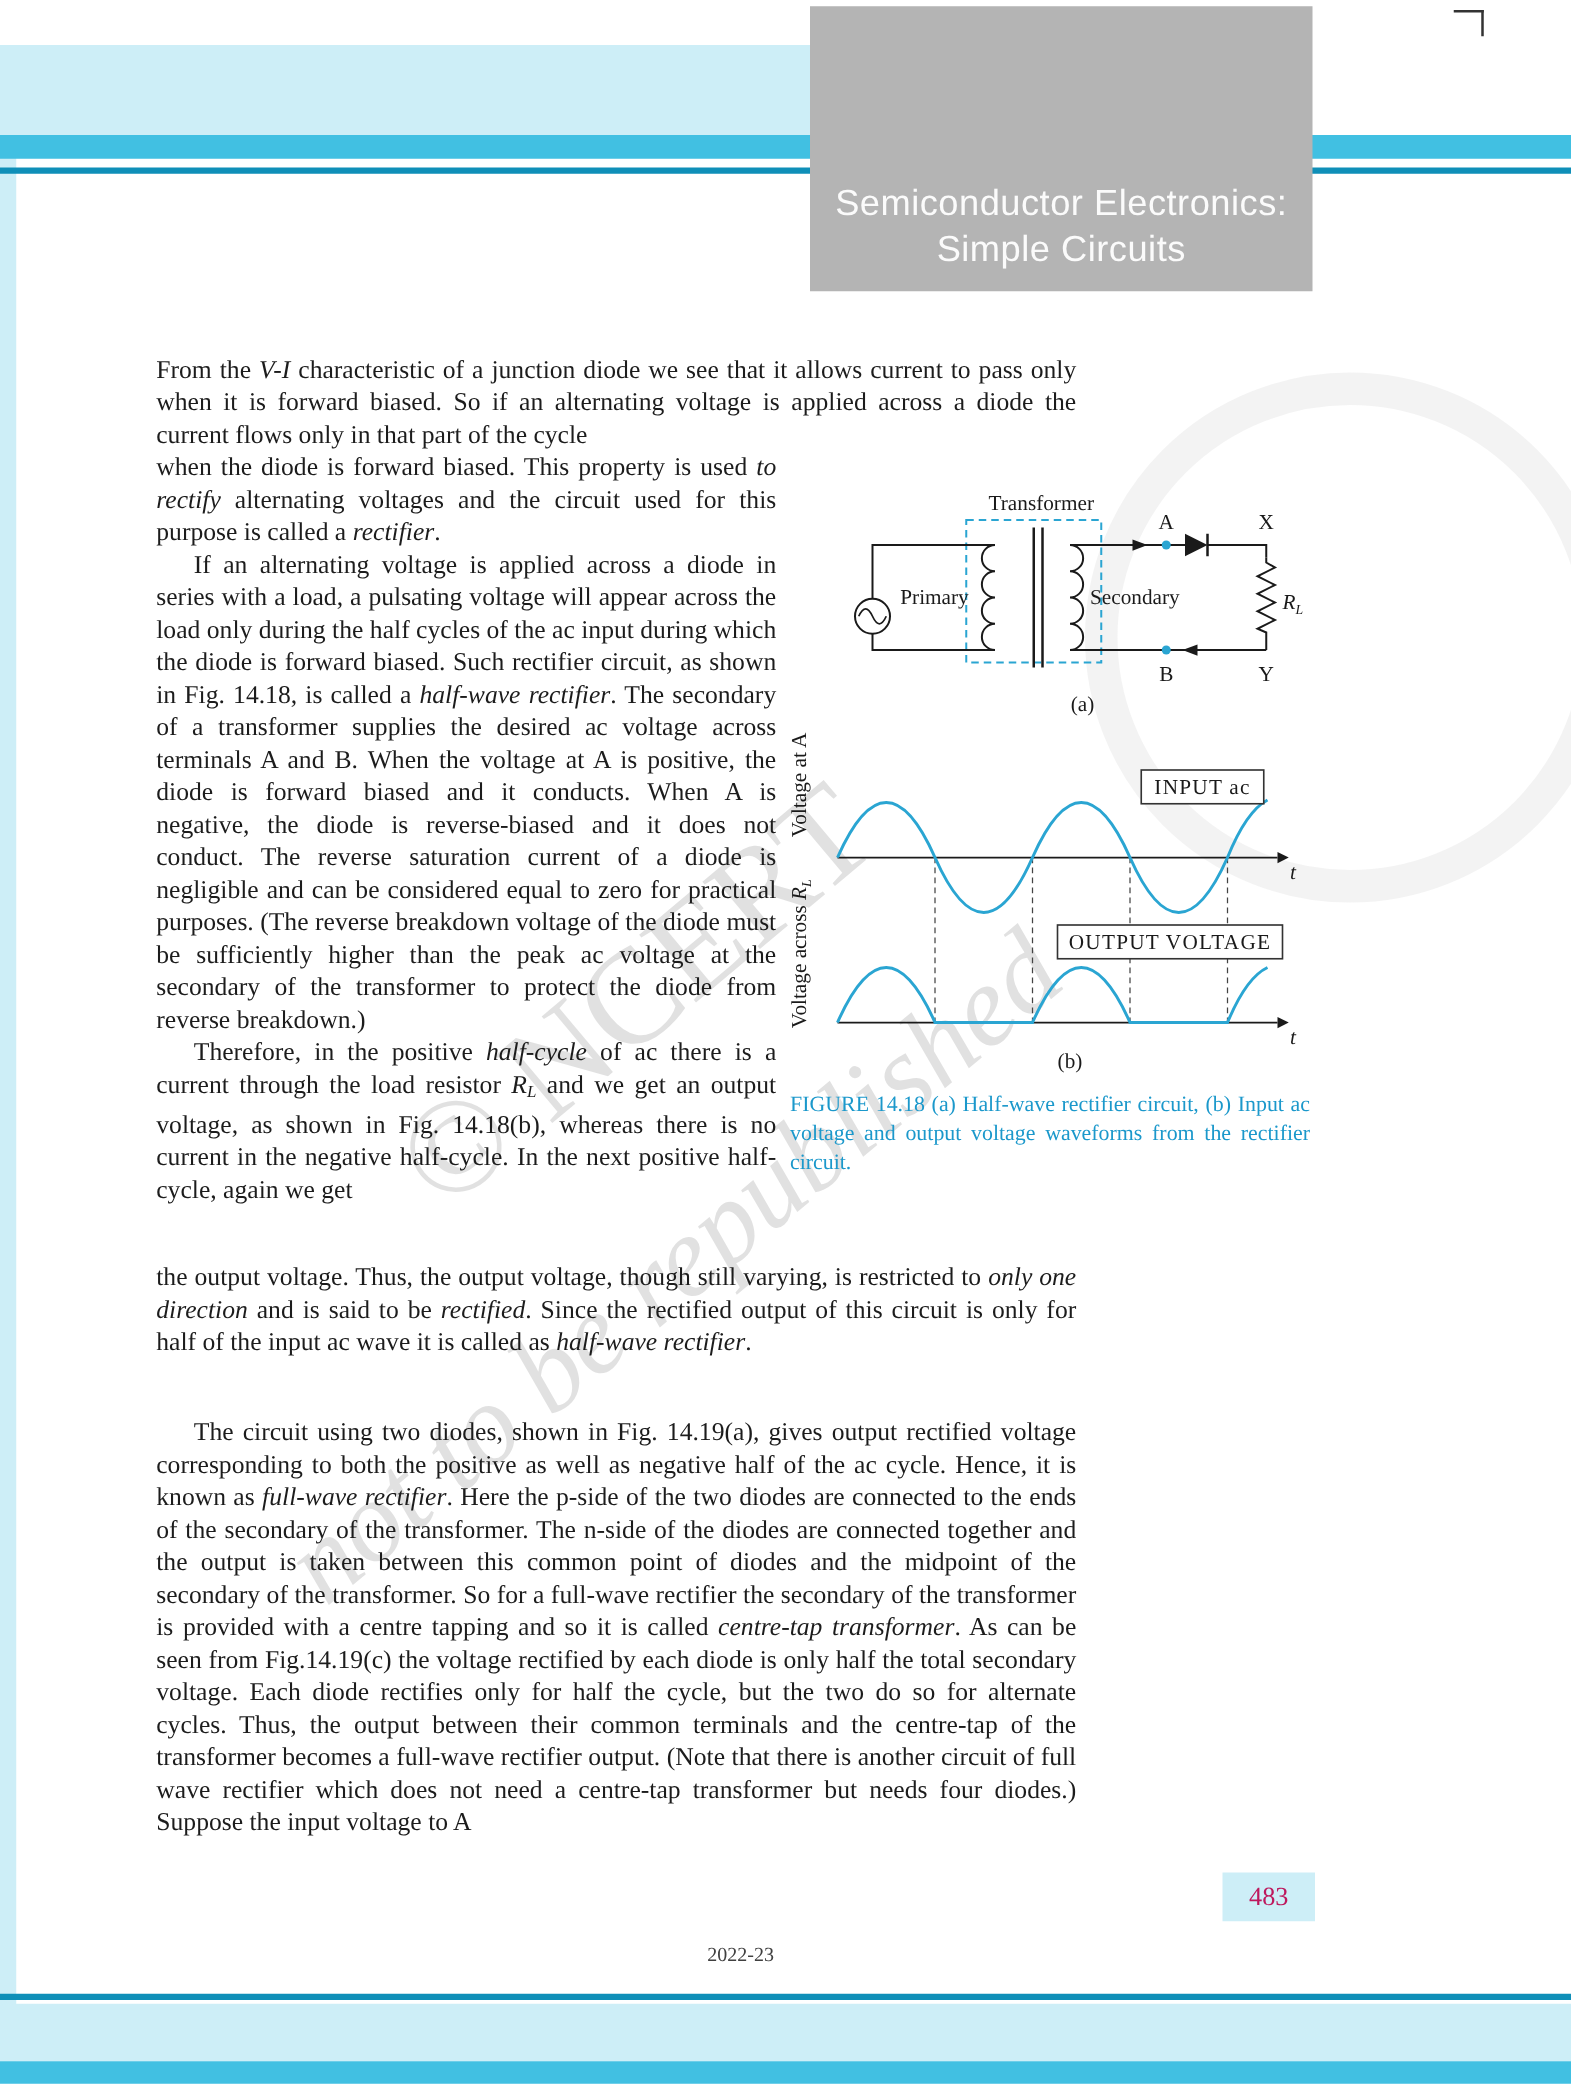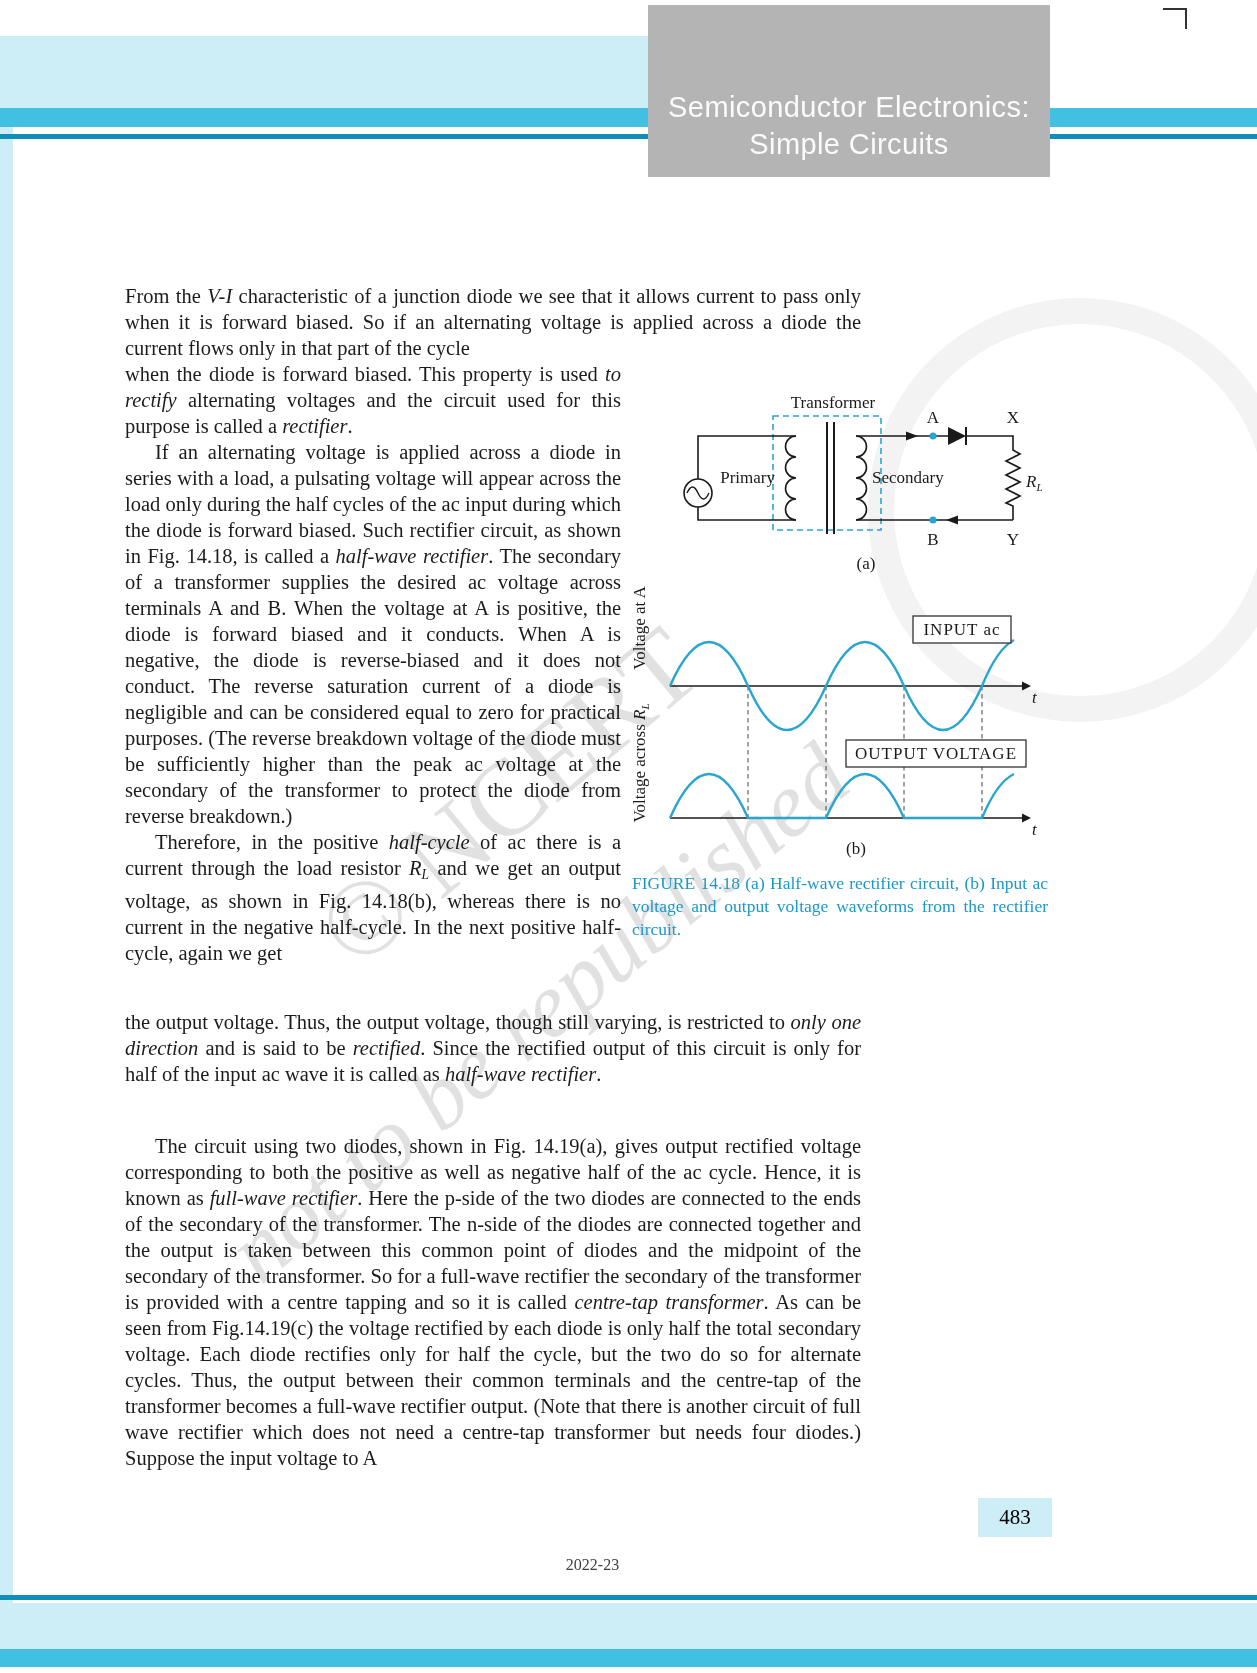--- a/index.html
+++ b/index.html
@@ -13,21 +13,21 @@
   .top-pale   { left:0; top:36px; width:648px; height:72px; background:#cdeef7; }
   .top-mid    { left:0; top:108px; width:1257px; height:19px; background:#41c0e2; }
   .top-dark   { left:0; top:134px; width:1257px; height:5px;  background:#0f8fb8; }
   .bot-dark   { left:0; top:1595px; width:1257px; height:5px; background:#0f8fb8; }
   .bot-pale   { left:0; top:1603px; width:1257px; height:46px; background:#cdeef7; }
   .bot-mid    { left:0; top:1649px; width:1257px; height:18px; background:#41c0e2; }
   .corner-mark { position:absolute; left:1163px; top:8px; width:22px; height:19px;
     border-top:2.5px solid #333; border-right:2.5px solid #333; }
   
   .gray-box {
-    position:absolute; left:648px; top:5px; width:402px; height:172px; background:#b4b4b4;
+    position:absolute; left:648px; top:5px; width:402px; height:228px; background:#b4b4b4;
     display:flex; flex-direction:column; justify-content:flex-end; align-items:center;
     padding-bottom:14px; box-sizing:border-box;
   }
   .gray-box .line {
     font-family:"Liberation Sans", sans-serif; font-size:29px; line-height:37px;
     color:#fbfbfb; font-weight:400; letter-spacing:0.4px; white-space:nowrap;
   }
   
   .wm { position:absolute; color:rgba(70,70,70,0.16); white-space:nowrap;
         font-family:"Liberation Serif", serif; }
@@ -57,21 +57,21 @@
   #figure-svg { position:absolute; left:628px; top:388px; }
   #figure-svg text { font-family:"Liberation Serif", serif; fill:#1a1a1a; font-size:17px; }
   .caption {
     position:absolute; left:632px; top:872px; width:416px;
     font-size:17.5px; line-height:23px; color:#1b98cb; text-align:justify;
   }
   .caption .cap-label { font-weight:normal; }
   
   .page-num {
     position:absolute; left:978px; top:1498px; width:74px; height:39px; background:#cdeef7;
-    display:flex; align-items:center; justify-content:center; font-size:21px; color:#000000;
+    display:flex; align-items:center; justify-content:center; font-size:21px; color:#be185d;
   }
   .year { position:absolute; left:125px; top:1556px; width:935px; text-align:center;
     font-size:16px; color:#404040; }
 </style>
 </head>
 <body>
 
 <div class="page">
 
   <div class="band left-strip"></div>

